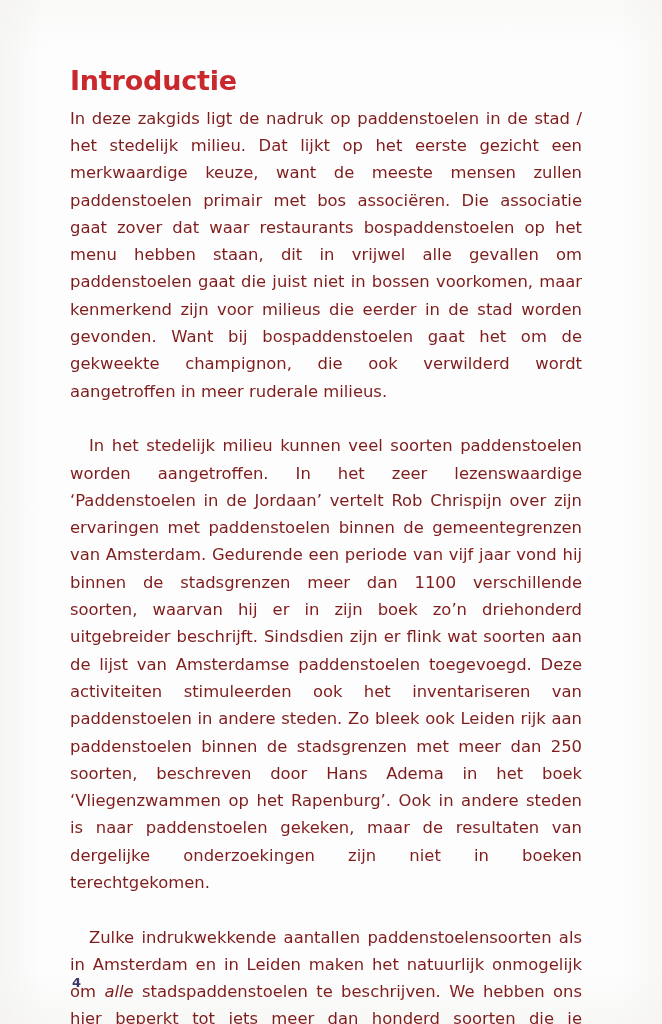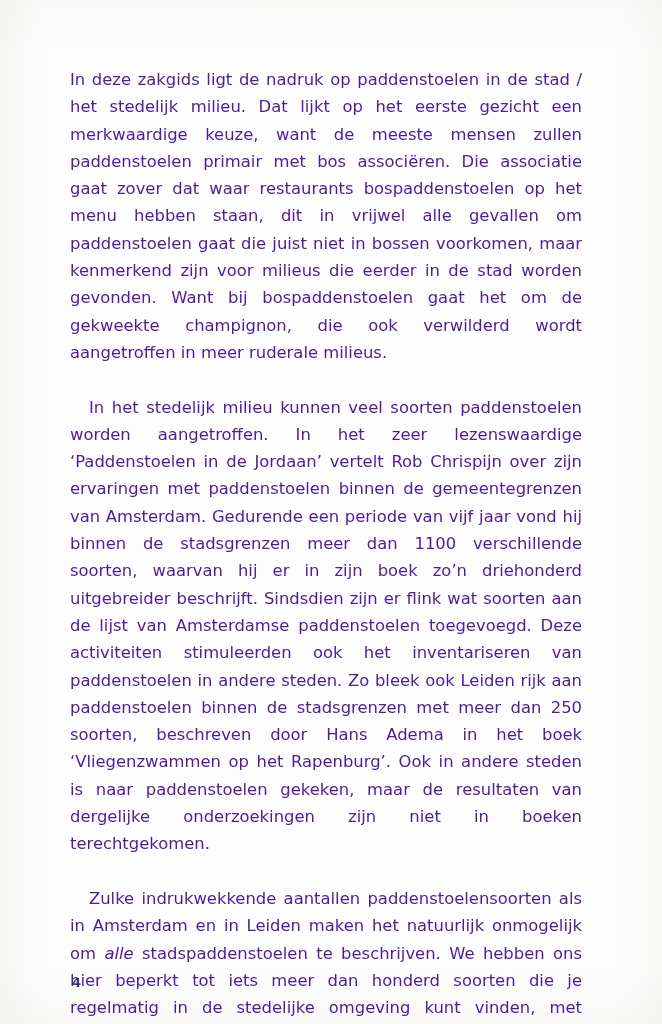--- a/index.html
+++ b/index.html
@@ -48,21 +48,21 @@
     color: #c9282d;
     letter-spacing: -0.2px;
     line-height: 1.1;
     margin: 0 0 9px 0;
   }
 
   .body-text {
     font-family: "DejaVu Sans", sans-serif;
     font-size: 16.4px;
     line-height: 27.3px;
-    color: #4c1d95;
+    color: #7f1d1d;
     text-align: justify;
     text-justify: inter-word;
     margin: 0;
     -webkit-hyphens: none;
     hyphens: none;
   }
 
   .body-text + .body-text {
     margin-top: 27.3px;
     text-indent: 19px;
@@ -84,20 +84,21 @@
 </style>
 </head>
 <body>
 
 <div class="page">
 
   <div class="paper-texture"></div>
 
   <div class="content">
 
+    <h1 class="page-title">Introductie</h1>
 
     <p class="body-text">In deze zakgids ligt de nadruk op paddenstoelen in de stad / het stedelijk milieu. Dat lijkt op het eerste gezicht een merkwaardige keuze, want de meeste mensen zullen paddenstoelen primair met bos associëren. Die associatie gaat zover dat waar restaurants bospaddenstoelen op het menu hebben staan, dit in vrijwel alle gevallen om paddenstoelen gaat die juist niet in bossen voorkomen, maar kenmerkend zijn voor milieus die eerder in de stad worden gevonden. Want bij bospaddenstoelen gaat het om de gekweekte champignon, die ook verwilderd wordt aangetroffen in meer ruderale milieus.</p>
 
     <p class="body-text">In het stedelijk milieu kunnen veel soorten paddenstoelen worden aangetroffen. In het zeer lezenswaardige ‘Paddenstoelen in de Jordaan’ vertelt Rob Chrispijn over zijn ervaringen met paddenstoelen binnen de gemeentegrenzen van Amsterdam. Gedurende een periode van vijf jaar vond hij binnen de stadsgrenzen meer dan 1100 verschillende soorten, waarvan hij er in zijn boek zo’n driehonderd uitgebreider beschrijft. Sindsdien zijn er flink wat soorten aan de lijst van Amsterdamse paddenstoelen toegevoegd. Deze activiteiten stimuleerden ook het inventariseren van paddenstoelen in andere steden. Zo bleek ook Leiden rijk aan paddenstoelen binnen de stadsgrenzen met meer dan 250 soorten, beschreven door Hans Adema in het boek ‘Vliegenzwammen op het Rapenburg’. Ook in andere steden is naar paddenstoelen gekeken, maar de resultaten van dergelijke onderzoekingen zijn niet in boeken terechtgekomen.</p>
 
     <p class="body-text"><span>Zulke indrukwekkende aantallen paddenstoelensoorten als in Amsterdam en in Leiden maken het natuurlijk onmogelijk om </span><em>alle</em><span> stadspaddenstoelen te beschrijven. We hebben ons hier beperkt tot iets meer dan honderd soorten die je regelmatig in de stedelijke omgeving kunt vinden, met daarnaast een aantal weliswaar zeldzamere maar zeer opvallende soorten die vooral in de stad gevonden worden, en tot slot die paar soorten waarvan de Nederlandse naam begint met ‘huis-’ of ‘straat-’.</span></p>
 
   </div>
 
   <div class="page-number">4</div>

